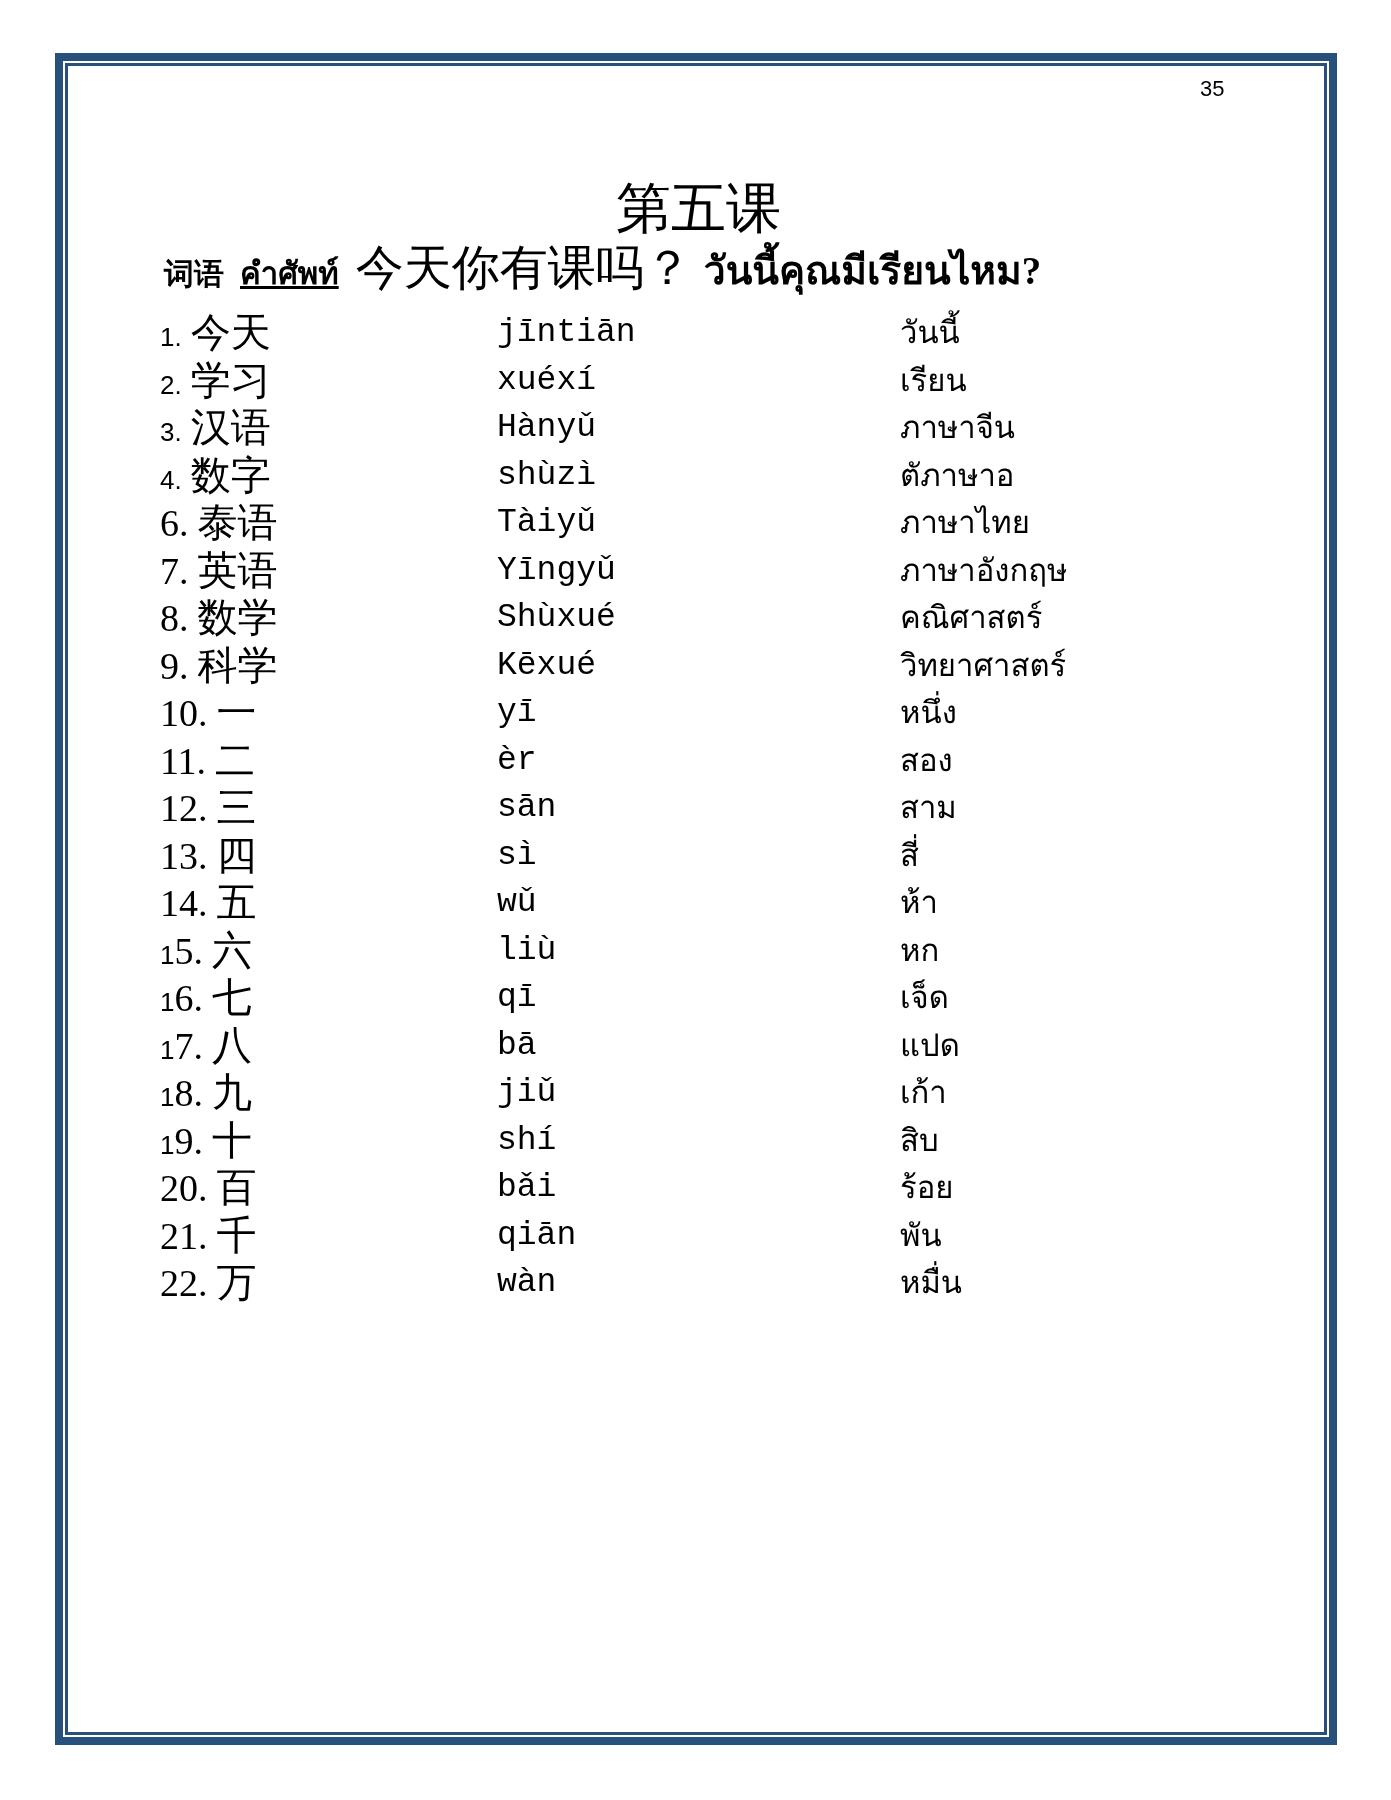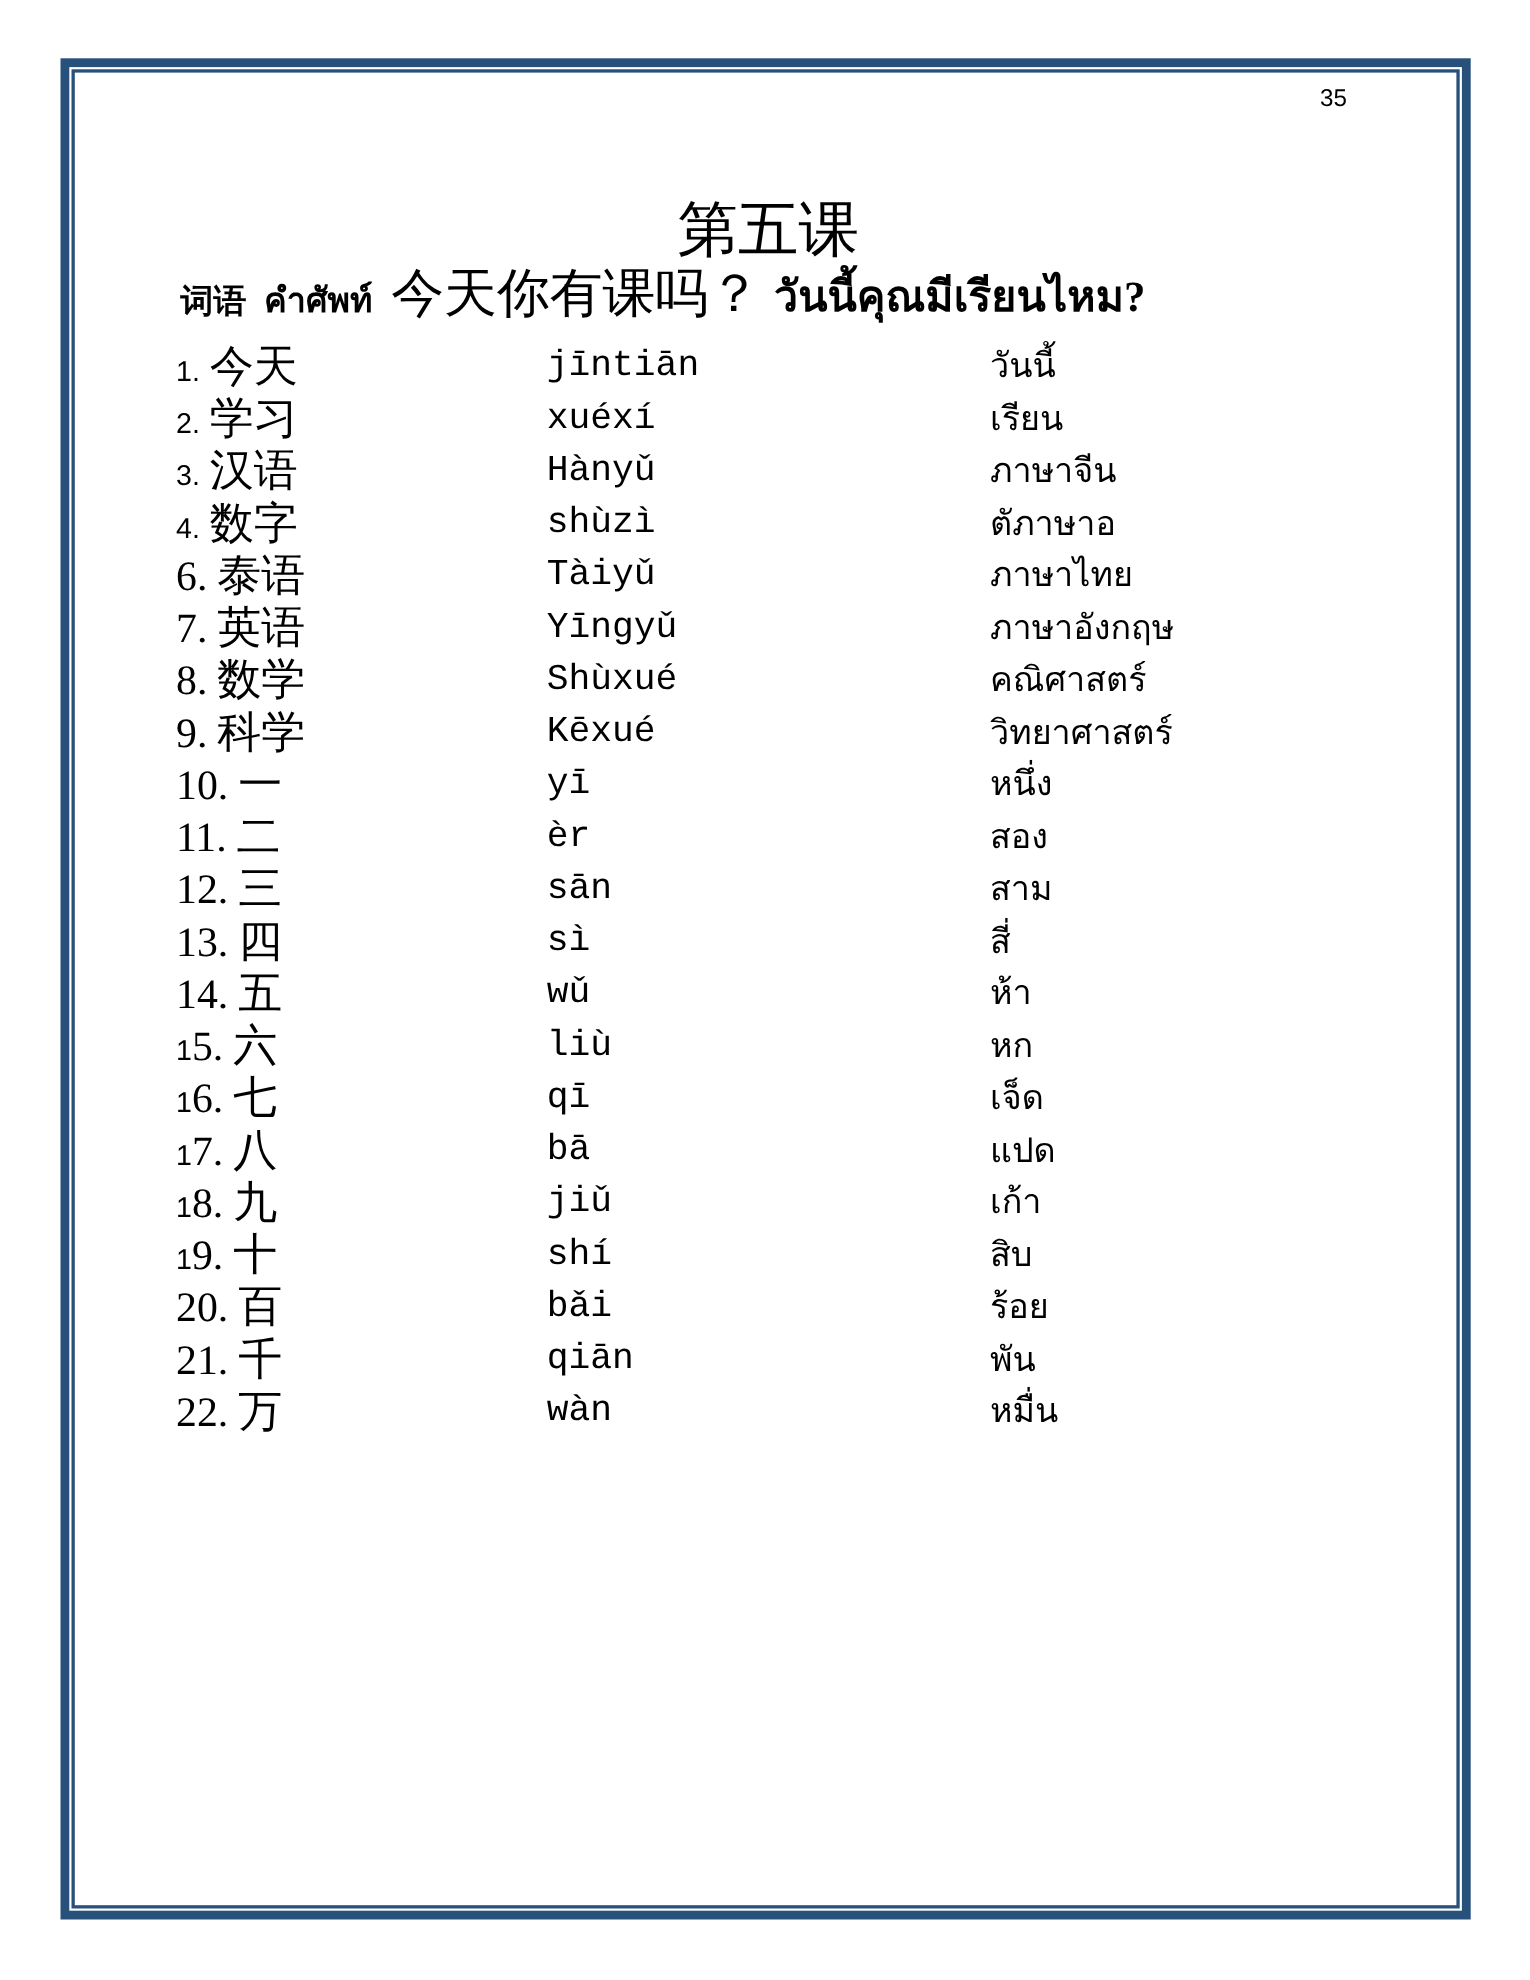--- a/index.html
+++ b/index.html
@@ -39,21 +39,21 @@
     font-size:48px;line-height:54px;
     white-space:nowrap;
   }
   .t2-cn{font-weight:normal;}
   .t2-th{font-weight:bold;font-size:39px;}
   .section-header{
     position:absolute;left:164px;top:248px;
     line-height:52px;white-space:nowrap;
   }
   .sec-cn{font-size:30px;font-weight:bold;}
-  .sec-th{font-size:31px;font-weight:bold;margin-left:16px;}
+  .sec-th{font-size:31px;font-weight:bold;margin-left:16px;text-decoration:underline;}
   .vocab-list{
     position:absolute;left:0;top:309px;width:1157px;
   }
   .vocab-row{
     position:relative;height:47.5px;
   }
   .col{
     position:absolute;top:0;height:47.5px;line-height:47.5px;
     white-space:nowrap;
   }

